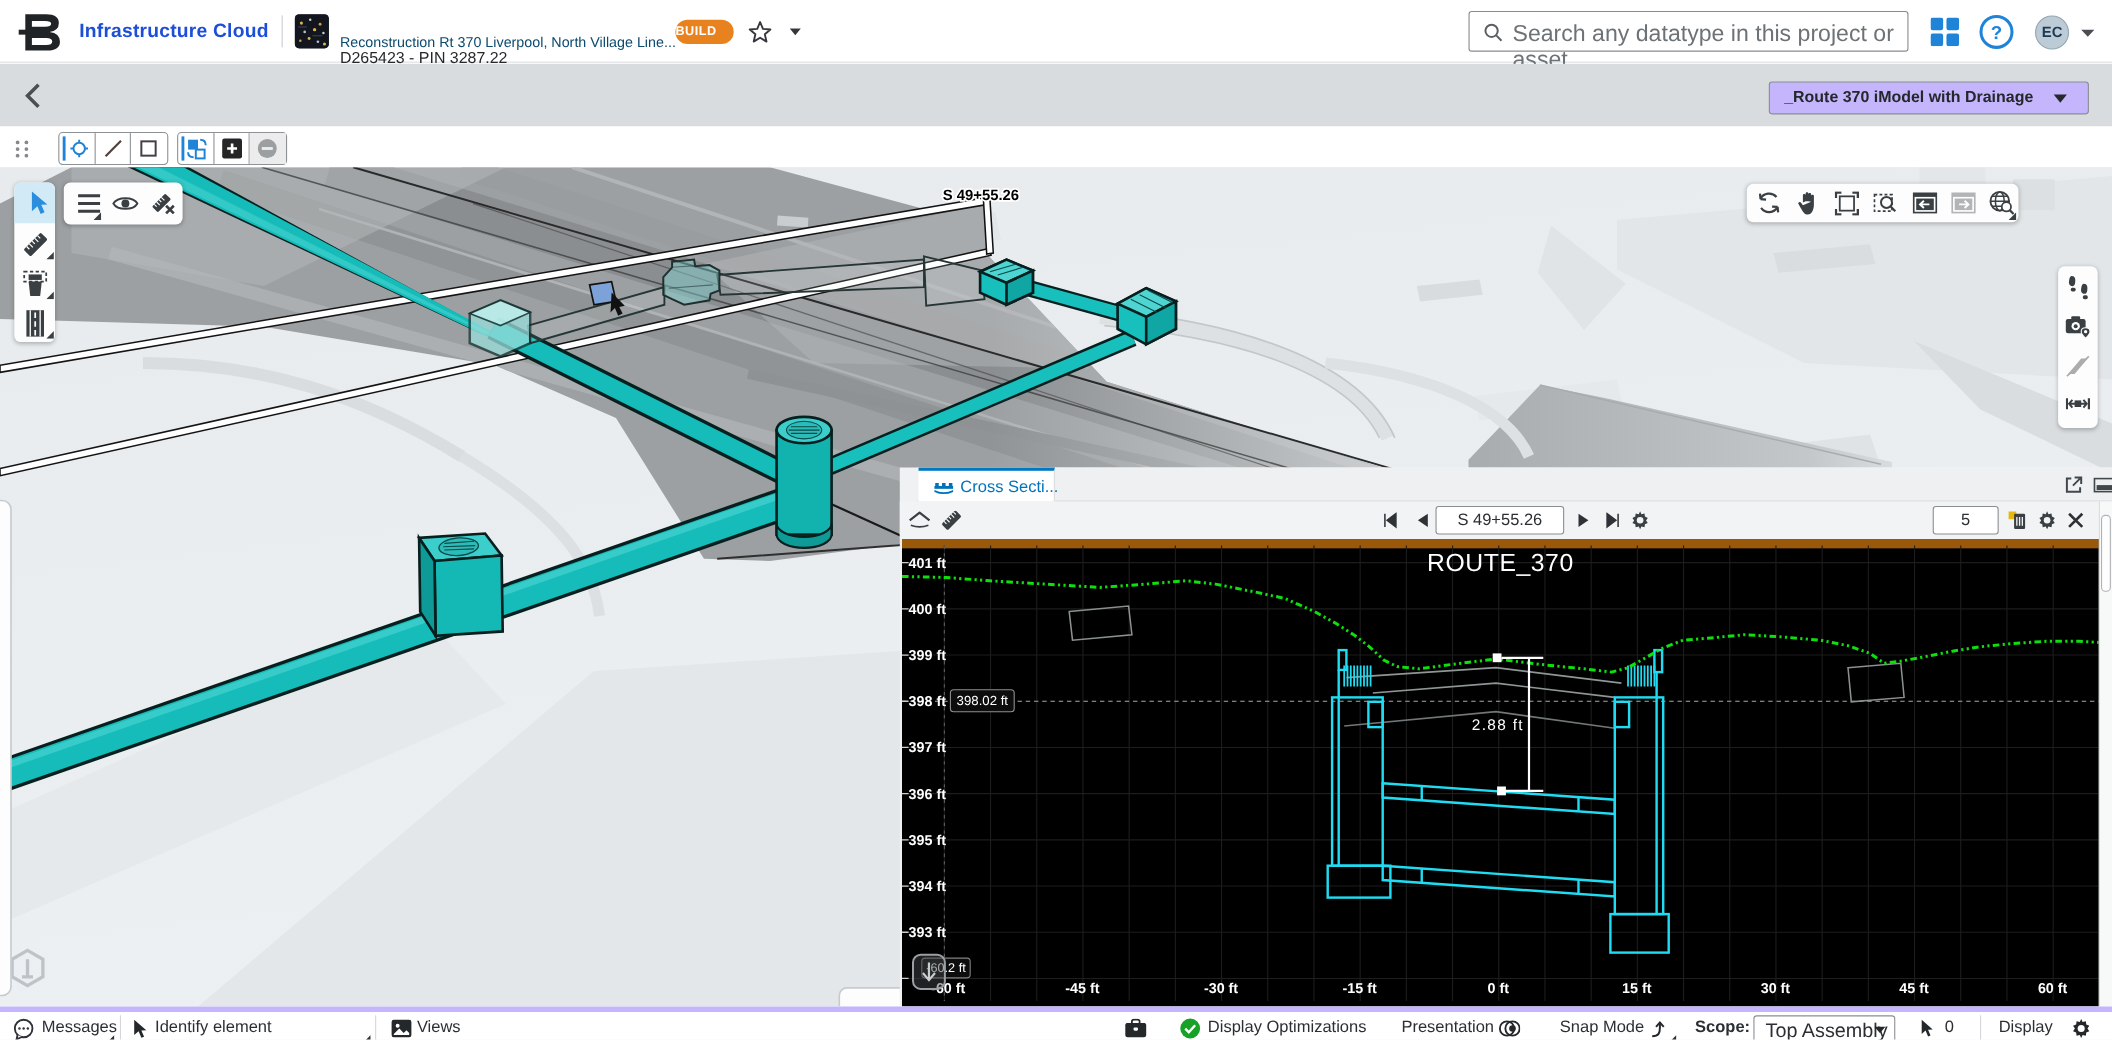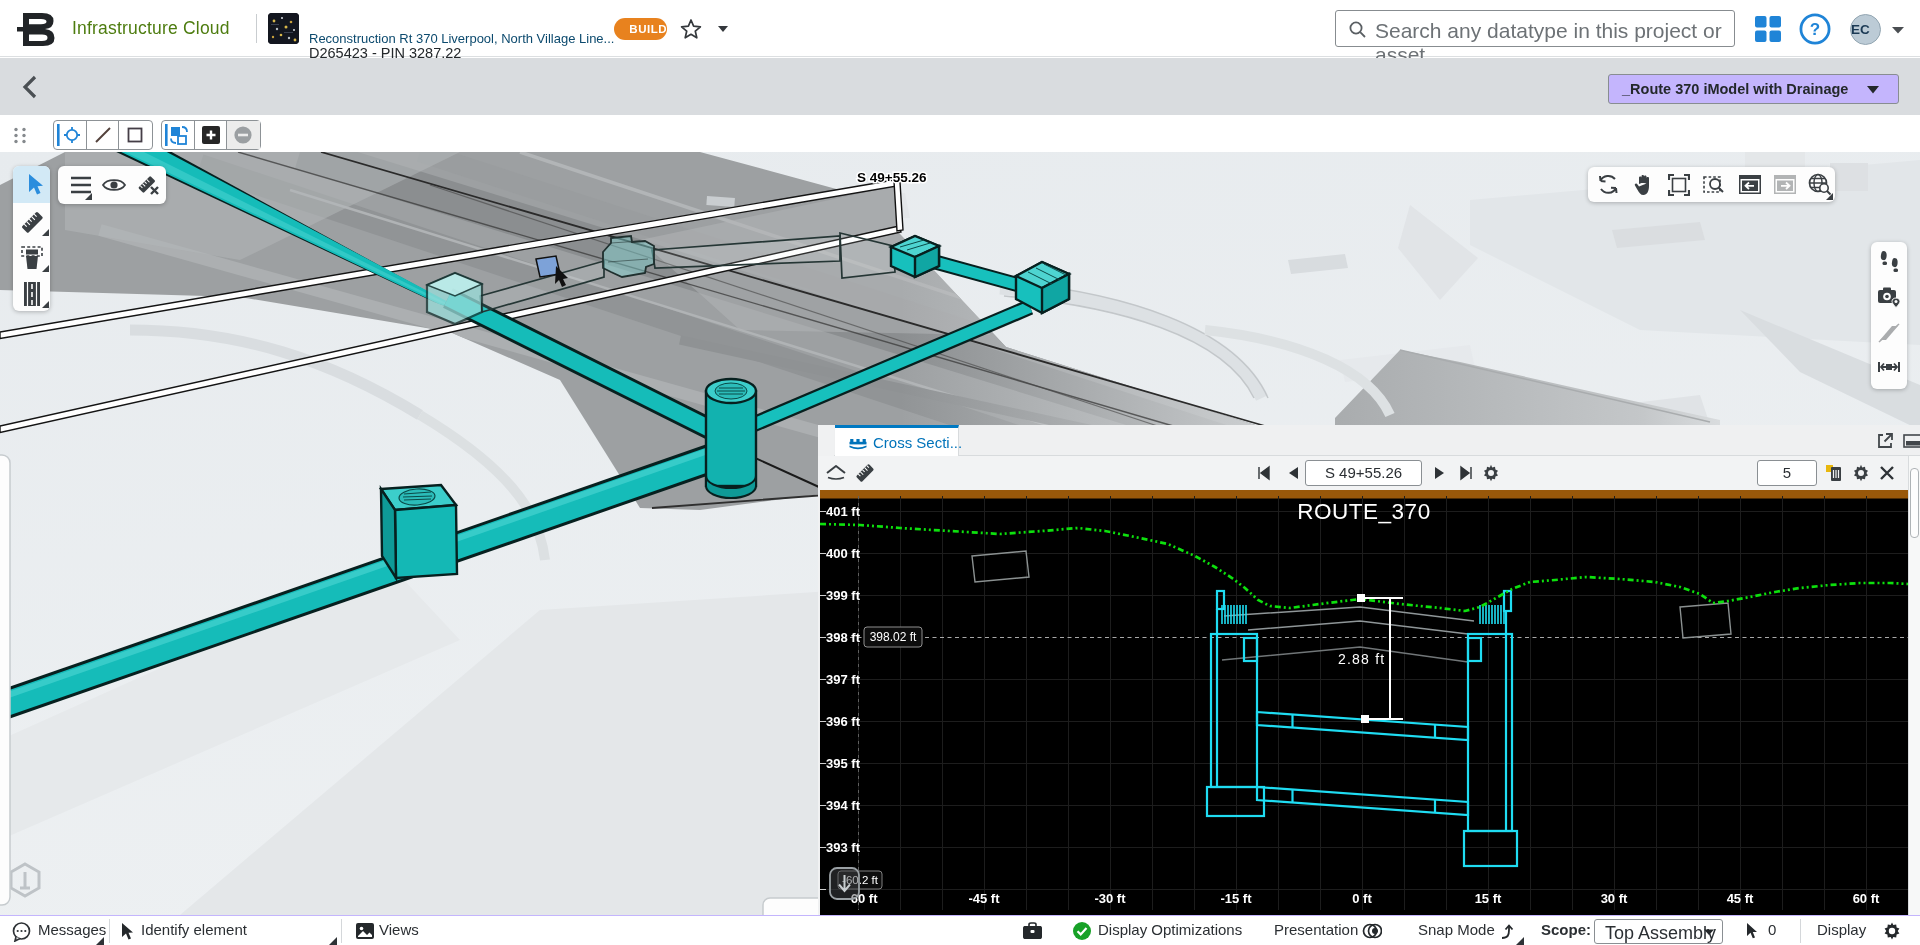--- a/index.html
+++ b/index.html
@@ -2,29 +2,29 @@
 <html><head>
 <meta charset="utf-8">
 <style>
   * { margin:0; padding:0; box-sizing:border-box; }
   html,body { width:1920px; height:945px; overflow:hidden; font-family:"Liberation Sans", sans-serif; background:#fff; }
   .abs { position:absolute; }
   #root { position:relative; width:1920px; height:945px; }
 
   
   #header { position:absolute; left:0; top:0; width:1920px; height:57px; background:#fff; border-bottom:1px solid #dcdfe1; }
-  #brandname { position:absolute; left:72px; top:18px; font-size:17.5px; color:#4d7c0f; letter-spacing:.2px; }
+  #brandname { position:absolute; left:72px; top:18px; font-size:17.5px; color:#1d4ed8; letter-spacing:.2px;font-weight:bold; }
   #hdrdiv { position:absolute; left:256px; top:14px; width:1px; height:29px; background:#c9cdd0; }
   #thumb { position:absolute; left:268px; top:13px; width:31px; height:31px; border-radius:4px; background:#161a26; overflow:hidden; }
   #ptitle { position:absolute; left:309px; top:11px; font-size:14.5px; color:#24282b;margin-top:34px; }
   #psub { position:absolute; left:309px; top:31px; font-size:13px; color:#0c4a6e; }
-  #build { position:absolute; left:614px; top:18px; width:53px; height:22px; background:#e8821e; border-radius:11px; color:#fff; font-size:11.5px; font-weight:bold; text-align:right; line-height:22px; letter-spacing:.5px; }
+  #build { position:absolute; left:614px; top:18px; width:53px; height:22px; background:#e8821e; border-radius:11px; color:#fff; font-size:11.5px; font-weight:bold; text-align:left; line-height:22px; letter-spacing:.5px; }
   #search { position:absolute; left:1335px; top:10px; width:400px; height:37px; border:1px solid #878c90; border-radius:3px; background:#fff; }
   #search span.ph { position:absolute; left:39px; top:8px; font-size:21px; color:#6d7276; }
-  #avatar { position:absolute; left:1850px; top:14px; width:31px; height:31px; border-radius:50%; background:#bccbd6; border:1.5px solid #93a6b2; line-height:29px!important; color:#1b3a55; font-weight:bold; font-size:13.5px; line-height:31px; }
+  #avatar { position:absolute; left:1850px; top:14px; width:31px; height:31px; border-radius:50%; background:#bccbd6; border:1.5px solid #93a6b2; line-height:29px!important; color:#1b3a55; font-weight:bold; font-size:13.5px; text-align:center; line-height:31px; }
 
   
   #bar2 { position:absolute; left:0; top:58px; width:1920px; height:57px; background:#d9dcdf; }
   #imodeldd { position:absolute; left:1608px; top:16px; width:291px; height:30px; background:#c4b5fd; border:1px solid #888d91; border-radius:3px; }
   #imodeldd span { position:absolute; left:13px; top:6px; font-size:14.5px; font-weight:bold; color:#24282b; }
 
   
   #bar3 { position:absolute; left:0; top:115px; width:1920px; height:37px; background:#fff; }
   .tgroup { position:absolute; top:5px; height:30px; background:#fff; border:1px solid #8d9296; border-radius:4px; display:flex; }
   .tcell { width:32.6px; height:28px; position:relative; border-right:1px solid #8d9296; }
@@ -40,21 +40,21 @@
   #xtabs { position:absolute; left:0; top:0; width:1102px; height:31px; background:#eff0f1; border-bottom:1px solid #d8dbdd;margin-left:16px; }
   #xtab { position:absolute; left:1px; top:0; width:124px; height:31px; background:#fff; border-top:3px solid #0079c2; border-right:1px solid #d8dbdd; }
   #xtab span { position:absolute; left:38px; top:6px; color:#0073ba; font-size:15px; white-space:nowrap; }
   #xtools { position:absolute; left:0; top:31px; width:1102px; height:34px; background:#f2f3f4; }
   .xinput { position:absolute; top:4px; height:26px; background:#fff; border:1px solid #8a8f93; border-radius:3px; font-size:15px; color:#2b2f33; text-align:center; }
   #xchart { position:absolute; left:2px; top:65px; width:1088px; height:425px; background:#000; }
   #xscroll { position:absolute; left:1090px; top:31px; width:12px; height:459px; background:#f7f8f8; border-left:1px solid #d8dbdd; }
   #xthumb { position:absolute; left:1px; top:12px; width:9px; height:70px; background:#fdfdfd; border:1px solid #aeb3b6; border-radius:4px; }
 
   
-  #statusbar { position:absolute; left:0; top:915px; width:1920px; height:30px; background:#fff; border-top:1px solid #c4b5fd; font-size:15px; color:#2b2f33; }
+  #statusbar { position:absolute; left:0; top:915px; width:1920px; height:30px; background:#fff; border-top:5px solid #c4b5fd; font-size:15px; color:#2b2f33; }
   .sbitem { position:absolute; top:5px; }
   .sbdiv { position:absolute; top:3px; width:1px; height:24px; background:#d4d7da; }
 </style>
 </head>
 <body>
 <div id="root">
 
   <div id="header">
     <svg class="abs" style="left:0px;top:0px" width="60" height="57" viewBox="0 0 60 57">
       <path fill-rule="evenodd" fill="#212427" d="M23,13 L42,13 Q53.5,13 53.5,21 Q53.5,28.2 45,29 Q54.5,30 54.5,38 Q54.5,46 43,46 L23,46 Z

